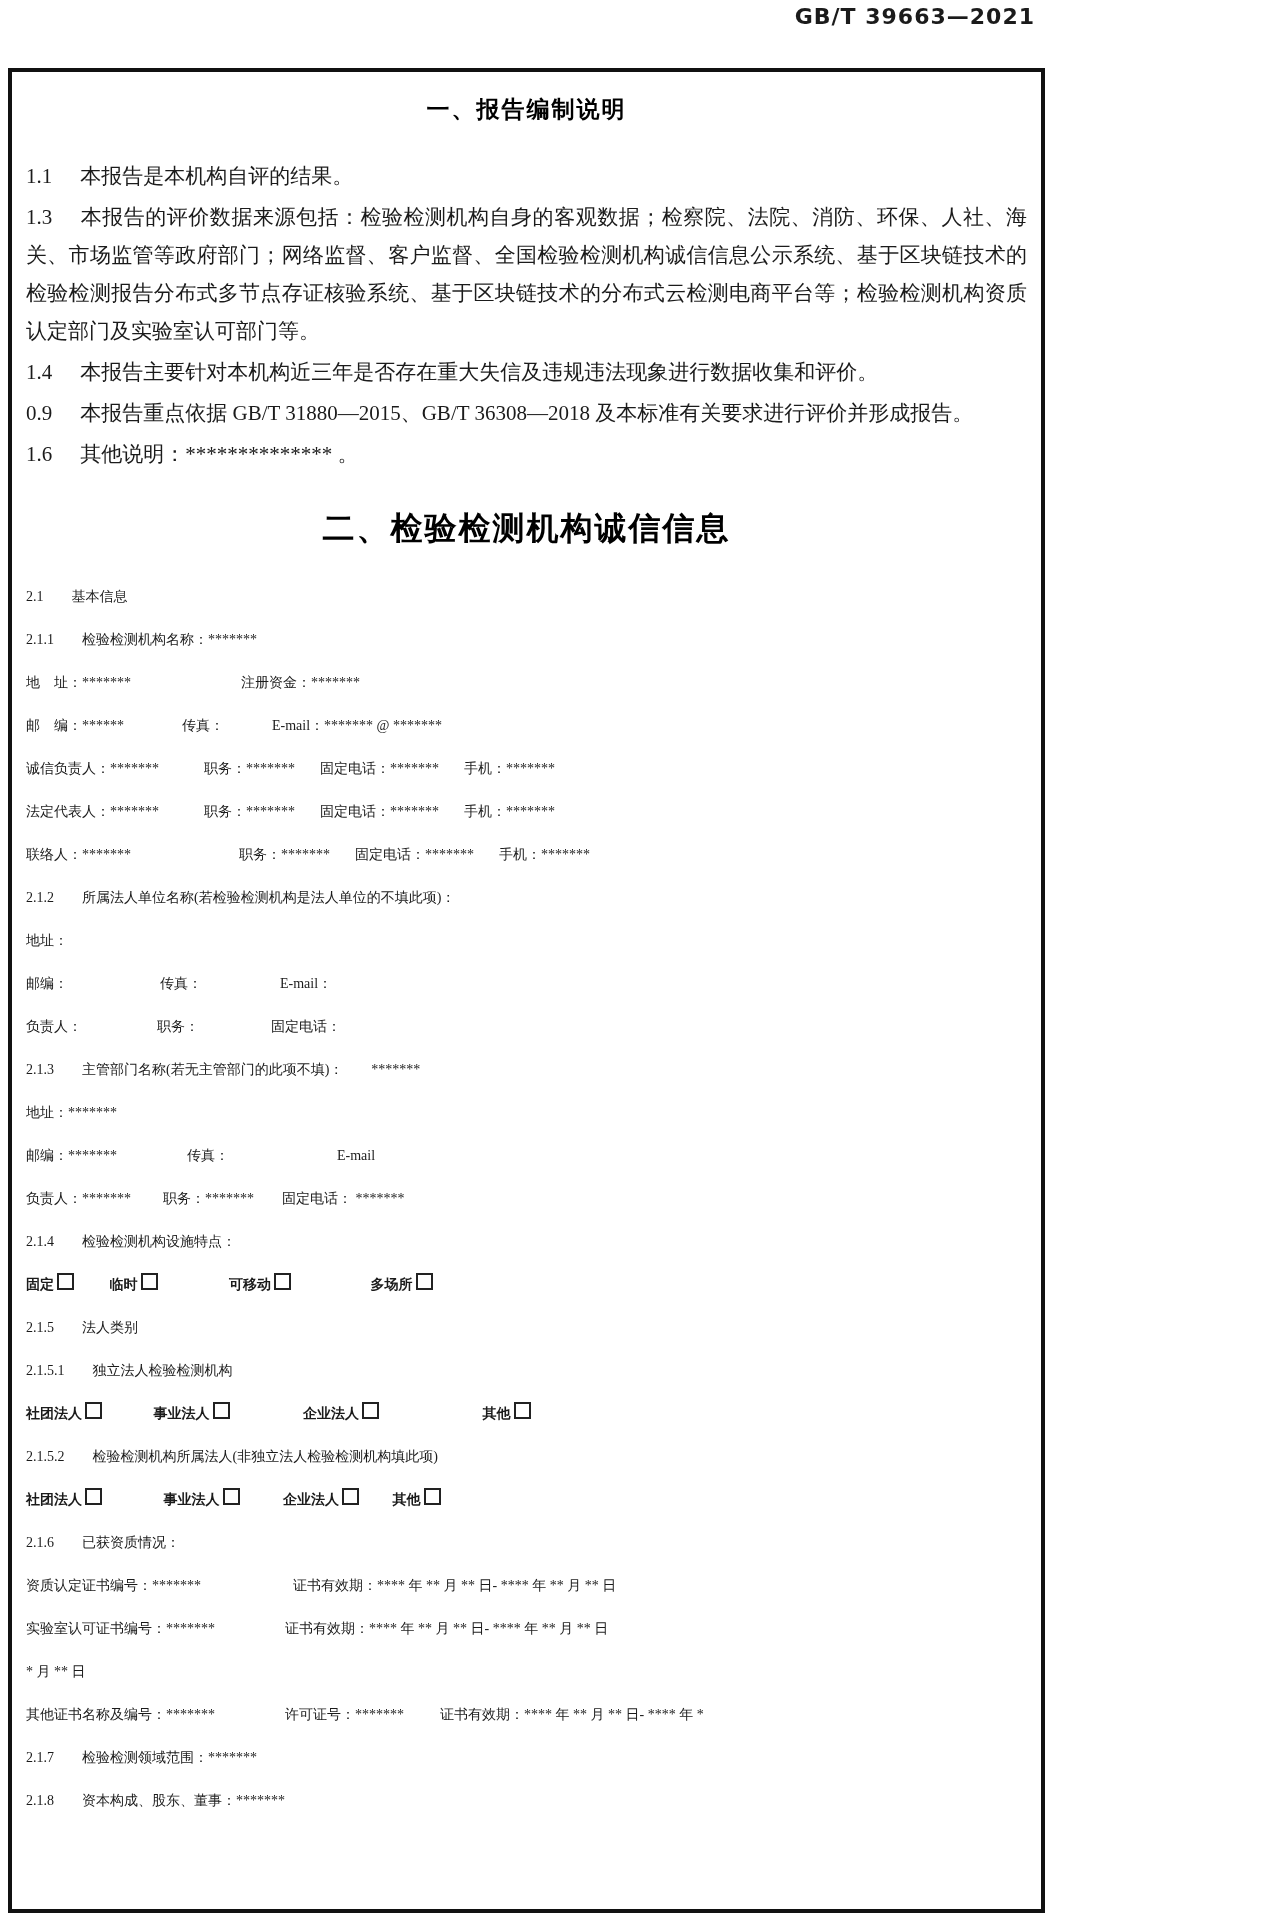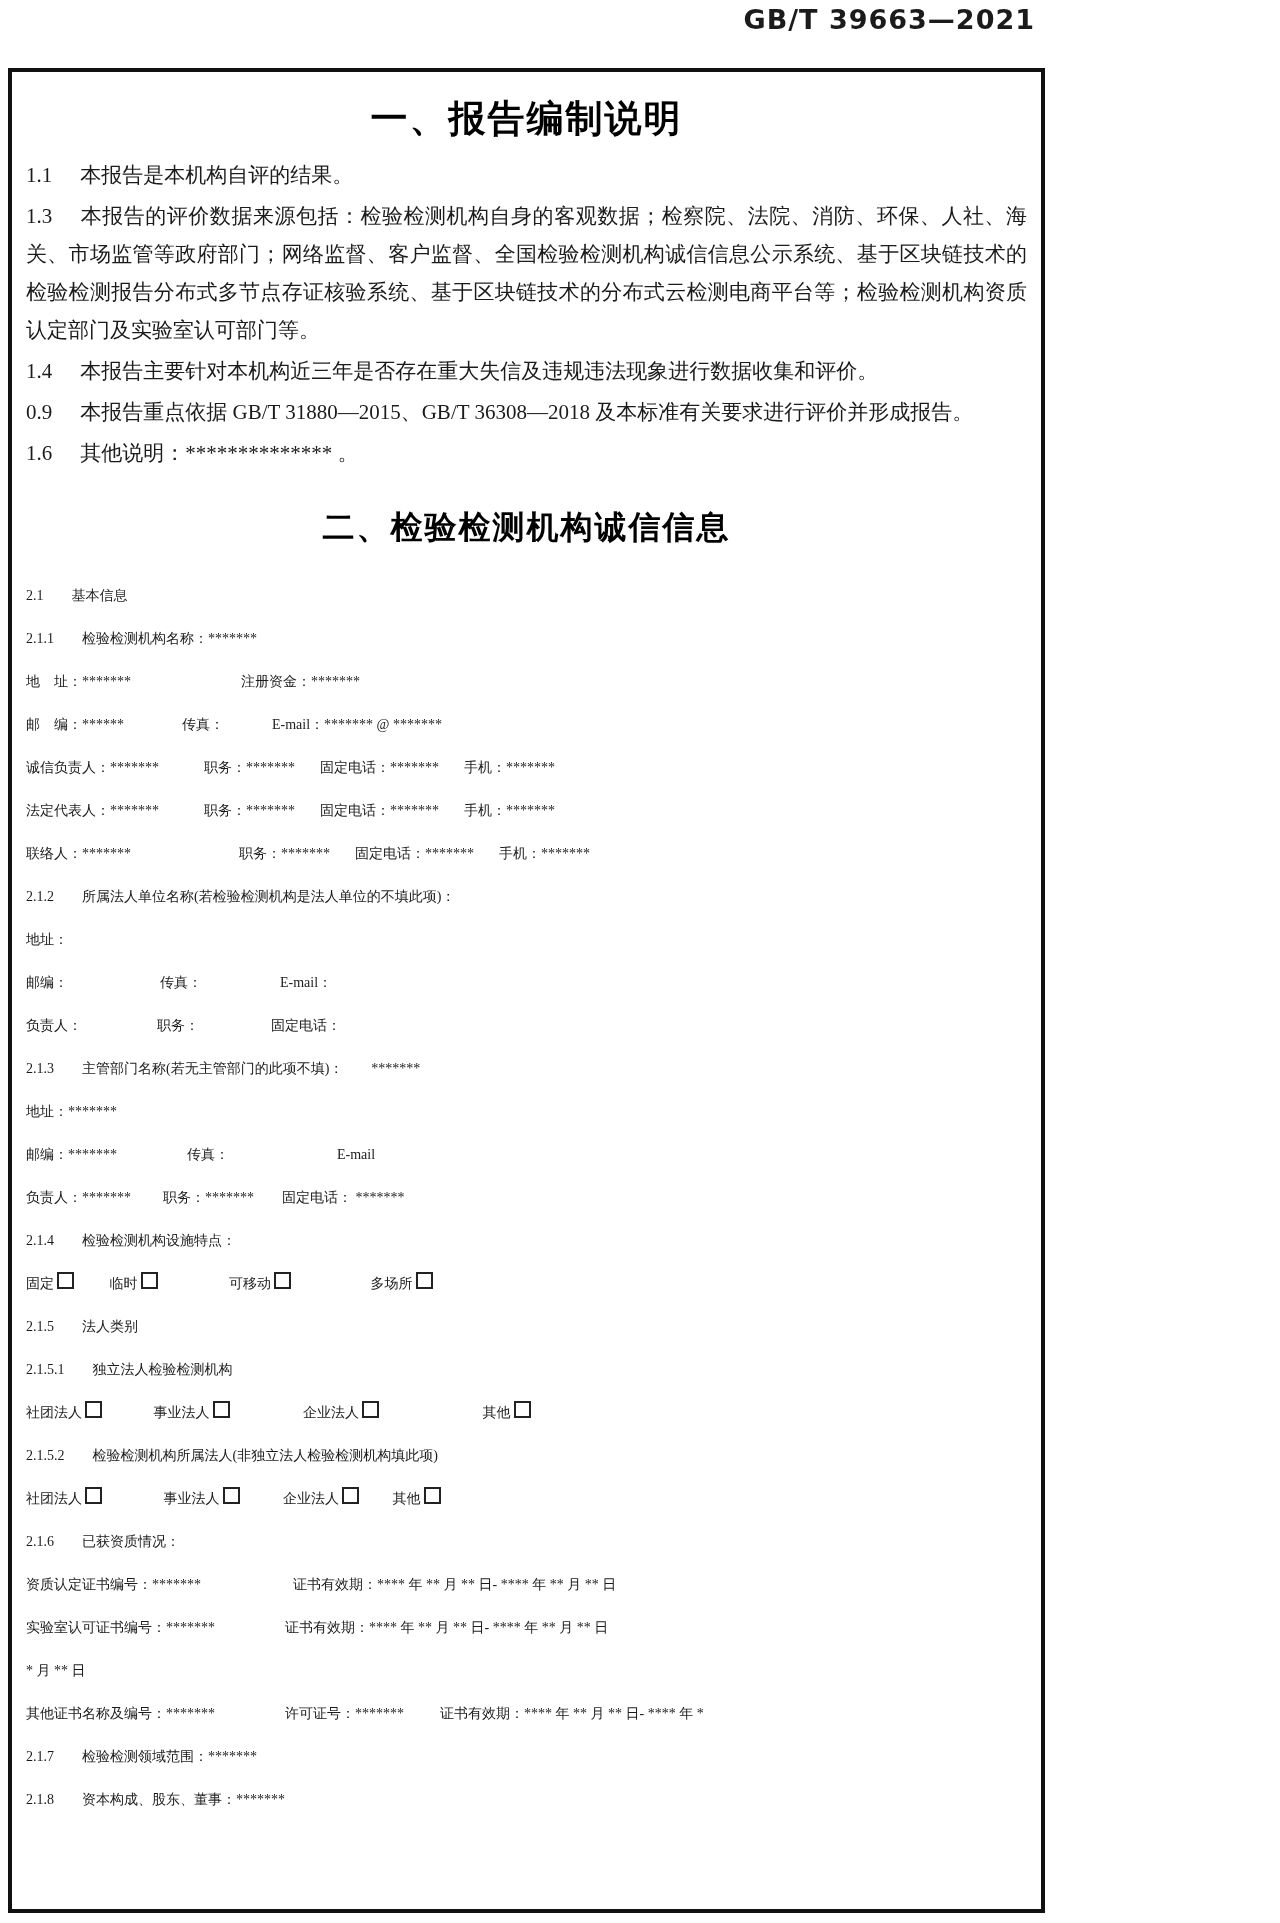--- a/index.html
+++ b/index.html
@@ -4,48 +4,48 @@
 <style>
   html,body{margin:0;padding:0;}
   body{
     width:1280px;height:1923px;background:#ffffff;color:#1b1b1b;
     font-family:"Liberation Serif","DejaVu Serif",serif;
     position:relative;overflow:hidden;
   }
   .std-code{
     position:absolute;top:4px;right:245px;
     font-family:"DejaVu Sans","Liberation Sans",sans-serif;
-    font-weight:bold;font-size:27px;letter-spacing:1px;
+    font-weight:bold;font-size:22px;letter-spacing:1px;
   }
   .doc-box{
     position:absolute;left:8px;top:68px;width:1037px;height:1845px;
     border:4px solid #111;box-sizing:border-box;
     padding:0 14px;background:#fff;
   }
   .sec-title{
     text-align:center;
     font-family:"DejaVu Sans","Liberation Sans",sans-serif;
     font-weight:bold;color:#000;
   }
-  .sec-title.t1{font-size:37px;margin:22px 0 12px;letter-spacing:2px;}
+  .sec-title.t1{font-size:23px;margin:22px 0 32px;letter-spacing:2px;}
   .sec-title.t2{font-size:32px;margin:34px 0 24px;letter-spacing:2px;}
   .s1-item{
     font-size:21px;line-height:38px;margin:0 0 3px;
     text-align:justify;
   }
   .no{margin-right:28px;}
   .line{
     font-size:14px;height:43px;line-height:43px;white-space:nowrap;
   }
   .cbox{
     display:inline-block;width:17px;height:17px;
     border:2px solid #222;box-sizing:border-box;
     margin-left:3px;vertical-align:-1px;background:#fff;
   }
-  .opt{display:inline-block;}
+  .opt{display:inline-block;font-weight:bold;}
 </style>
 </head>
 <body>
 
 <div class="std-code">GB/T 39663—2021</div>
 
 <div class="doc-box">
 
   <div class="sec-title t1">一、报告编制说明</div>
 

